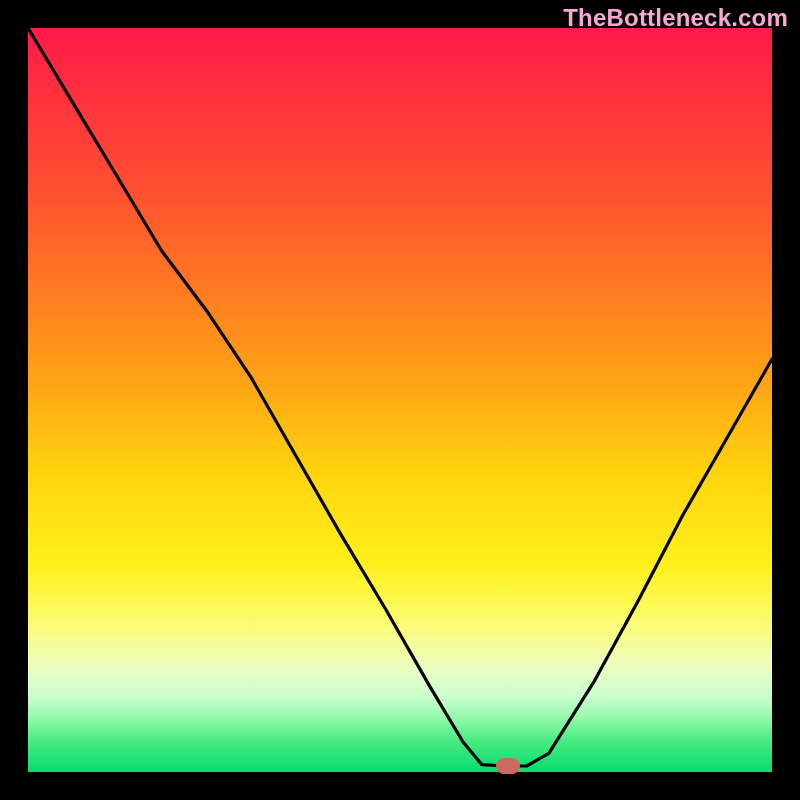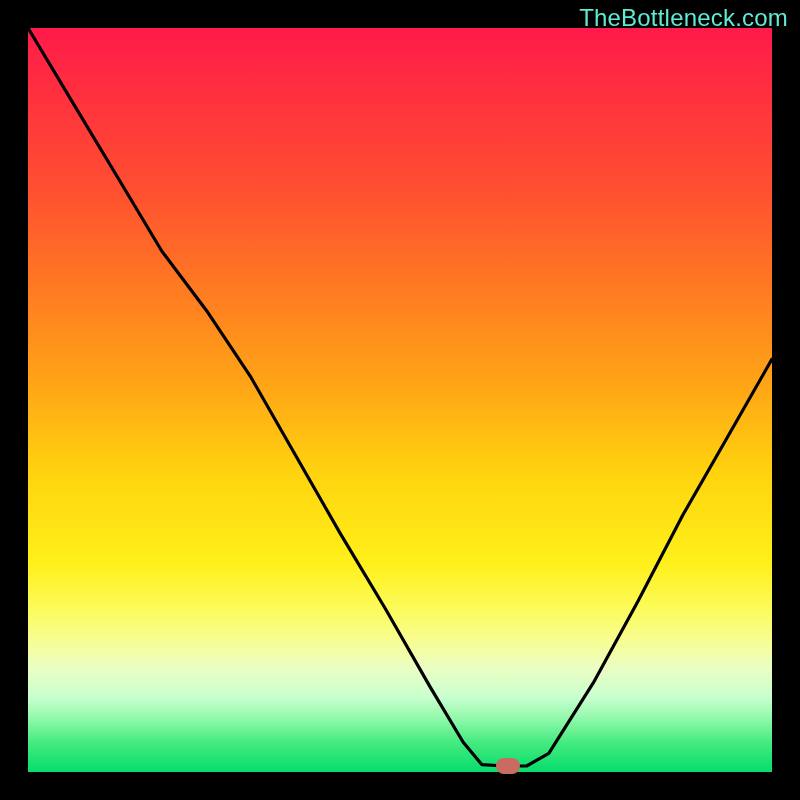--- a/index.html
+++ b/index.html
@@ -56,22 +56,22 @@
     border-radius: 9px;
     background: #c96b61;
     transform: translate(-50%, -50%);
   }
   .watermark {
     position: absolute;
     top: 4px;
     right: 12px;
     font-family: Arial, Helvetica, sans-serif;
     font-size: 24px;
-    font-weight: 400;
-    color: #5eead4;
+    font-weight: 700;
+    color: #f9a8d4;
     letter-spacing: 0.2px;
   }
 </style>
 </head>
 <body>
 
 <div class="frame">
 
   <div class="watermark">TheBottleneck.com</div>
 

